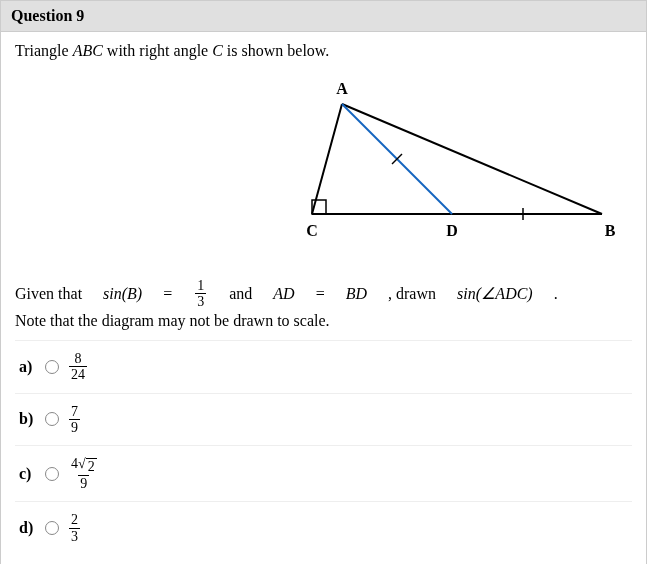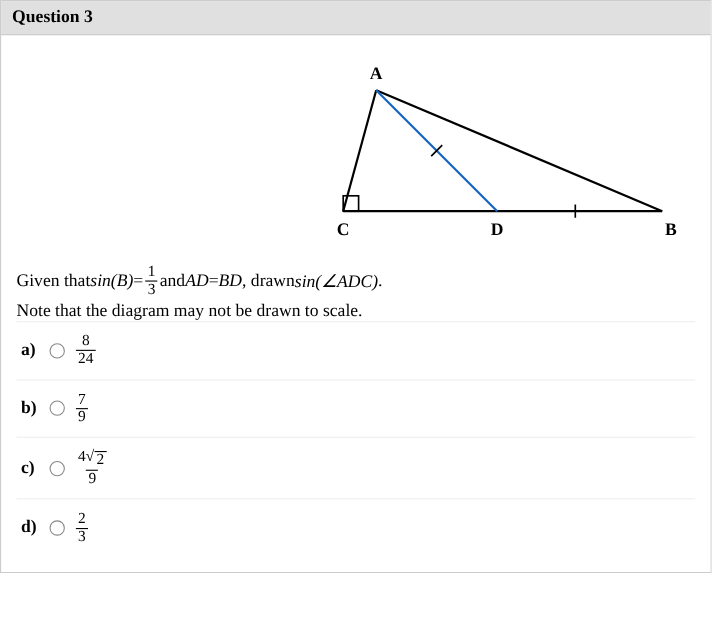--- a/index.html
+++ b/index.html
@@ -32,35 +32,35 @@
       justify-content: flex-end;
       padding: 10px 10px 4px 0;
     }
     svg.triangle {
       display: block;
     }
     .given-row {
       display: flex;
       align-items: center;
       flex-wrap: wrap;
-      gap: 0;
-      margin-top: 4px;
+      gap: 21px;
+      margin-top: 20px;
     }
     .frac {
       display: inline-flex;
       flex-direction: column;
       align-items: center;
       vertical-align: middle;
       font-size: 14px;
       line-height: 1.1;
       margin: 0 2px;
     }
     .frac .num { padding: 0 2px; }
     .frac .den { border-top: 1px solid #000; padding: 0 2px; }
-    .note { margin-top: 2px; }
+    .note { margin-top: 2px; margin-bottom: 10px; }
     .options {
       border-top: 1px solid #eee;
     }
     .option-row {
       display: flex;
       align-items: center;
       padding: 10px 4px;
       border-bottom: 1px solid #eee;
       gap: 8px;
     }
@@ -83,25 +83,28 @@
     }
     .sqrt-sym { font-size: 14px; line-height: 1; }
     .sqrt-arg { border-top: 1px solid #000; padding: 0 2px; line-height: 1.1; font-size:14px; margin-top:1px; }
   </style>
 </head>
 <body>
 
 <div class="question-block">
 
   <div class="question-header">
-    <span>Question 3</span>
+    <span>Question 9</span>
   </div>
 
   <div class="question-body">
 
+    <div class="prompt-line">
+      <span>Triangle </span><span class="italic">ABC</span><span> with right angle </span><span class="italic">C</span><span> is shown below.</span>
+    </div>
 
     <div class="figure-wrap">
       <svg class="triangle" width="330" height="180" viewBox="0 0 330 180">
 
         <line x1="20" y1="140" x2="50" y2="30" stroke="#000" stroke-width="2"></line>
         <line x1="50" y1="30" x2="310" y2="140" stroke="#000" stroke-width="2"></line>
         <line x1="20" y1="140" x2="310" y2="140" stroke="#000" stroke-width="2"></line>
 
         <line x1="50" y1="30" x2="160" y2="140" stroke="#1565c0" stroke-width="2"></line>
 

